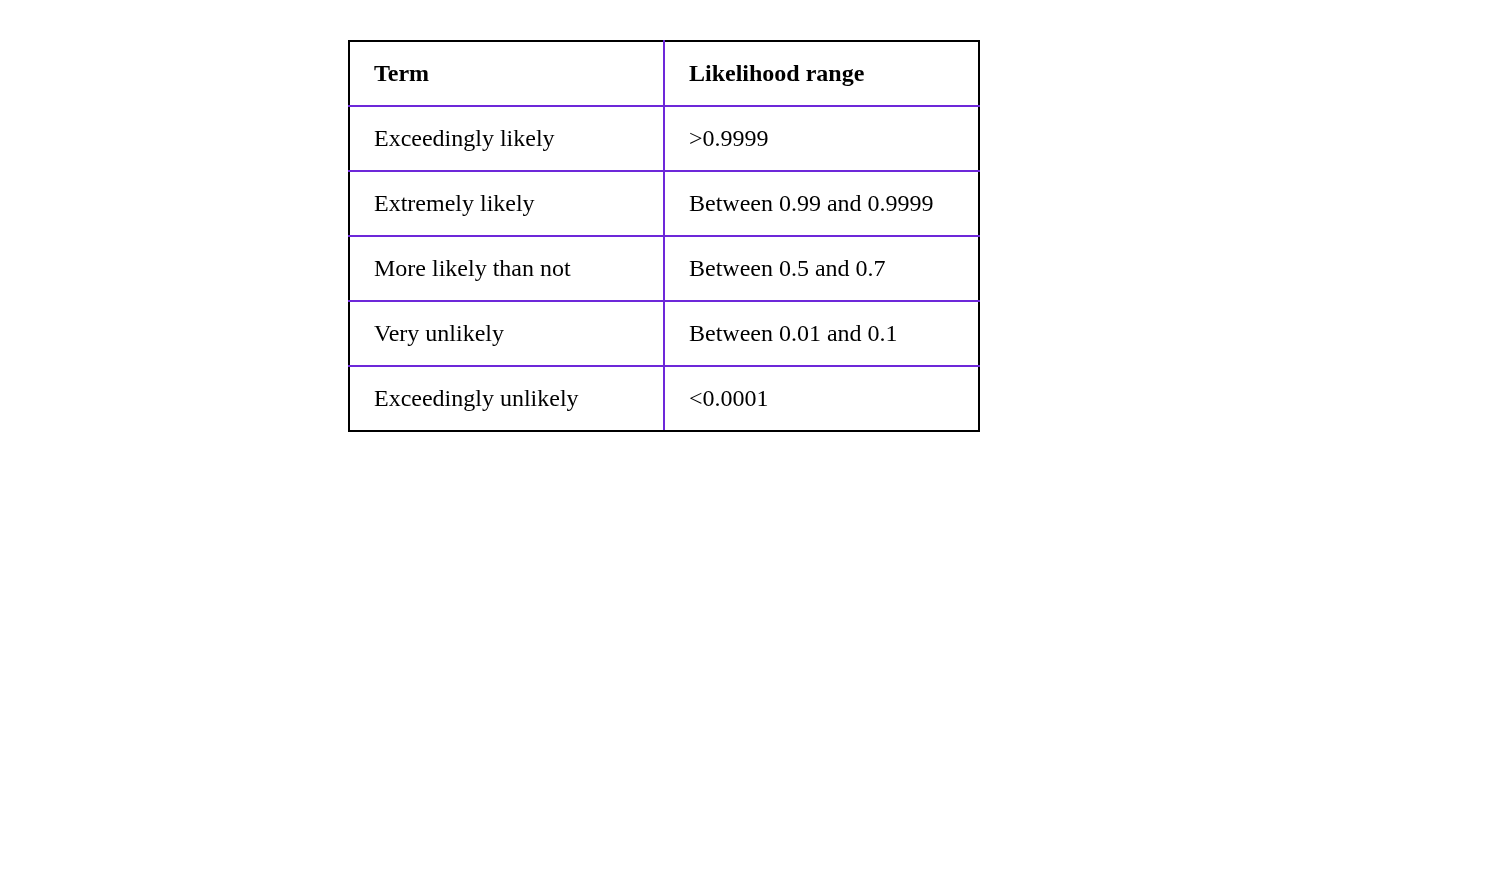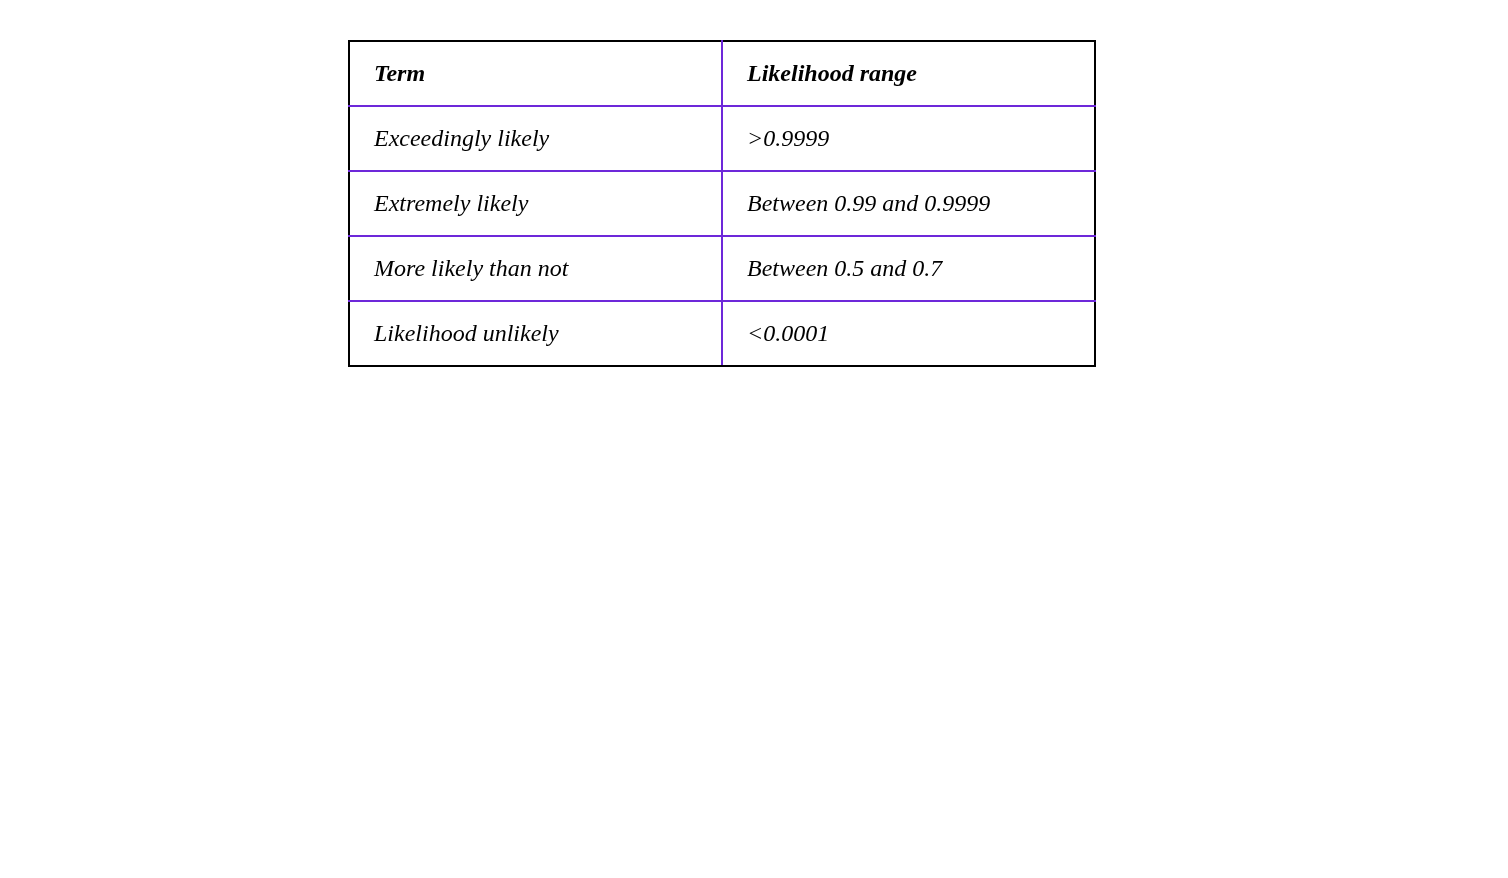--- a/index.html
+++ b/index.html
@@ -14,22 +14,21 @@
       height: 878px;
       display: flex;
       align-items: flex-start;
       justify-content: flex-start;
       padding-top: 40px;
       padding-left: 348px;
     }
     .likelihood-table {
       border-collapse: collapse;
       border: 2px solid #000;
-      width: 748px;
-      font-style: italic;
+      width: 632px;
     }
     .likelihood-table th,
     .likelihood-table td {
       border: 2px solid #6d28d9;
       padding: 18px 24px;
       text-align: left;
       font-size: 24px;
       color: #000;
       vertical-align: middle;
     }
@@ -68,17 +67,21 @@
     </tr>
     <tr>
       <td>Extremely likely</td>
       <td>Between 0.99 and 0.9999</td>
     </tr>
     <tr>
       <td>More likely than not</td>
       <td>Between 0.5 and 0.7</td>
     </tr>
     <tr>
-      <td>Likelihood unlikely</td>
+      <td>Very unlikely</td>
+      <td>Between  0.01 and 0.1</td>
+    </tr>
+    <tr>
+      <td>Exceedingly unlikely</td>
       <td>&lt;0.0001</td>
     </tr>
   </tbody>
 </table>
 
 </body></html>

